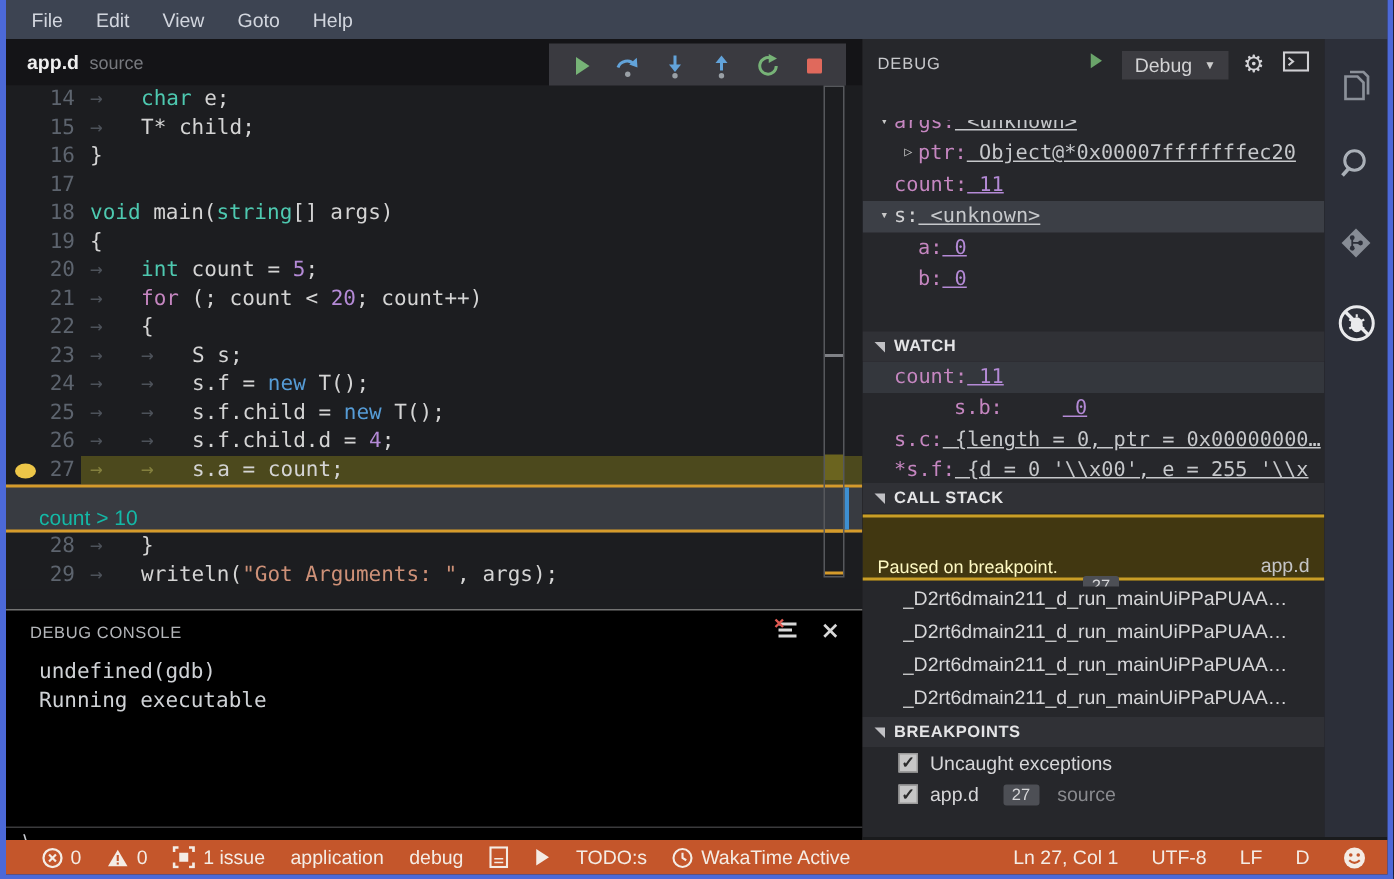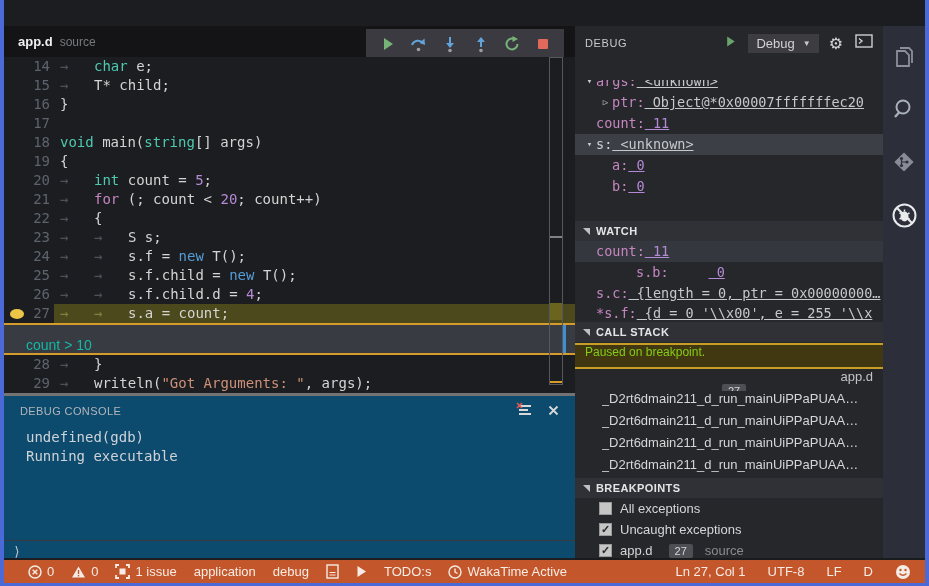--- a/index.html
+++ b/index.html
@@ -44,22 +44,22 @@
   #cond-widget .caret{ position:absolute; right:9px; top:0; width:3px; height:28px; background:#3d8fd1;}
 
   
   #ed-scroll{ position:absolute; left:549px; top:57px; width:14px; height:328px; border:1px solid #56585c; z-index:5;}
   #ed-scroll .split{ position:absolute; left:0; right:0; top:178px; height:2px; background:#7f8186;}
   #ed-scroll .mk-y{ position:absolute; left:0; right:0; top:245px; height:17px; background:#6b641f;}
   #ed-scroll .mk-o1{ position:absolute; left:0; right:0; top:295px; height:2px; background:#d59b2b;}
   #ed-scroll .mk-o2{ position:absolute; left:0; right:0; top:323px; height:2px; background:#d59b2b;}
 
   
-  #console{ position:absolute; left:4px; top:393px; width:571px; height:165px; background:#0c4a6e;
-            border-top:3px solid #737373;}
+  #console{ position:absolute; left:4px; top:406px; width:571px; height:165px; background:#000000;
+            border-top:1px solid #737373;}
   #console-header{ display:flex; align-items:center; height:30px; padding:0 16px;}
   #console-title{ color:#b4b6ba; font-size:11px; letter-spacing:.4px; flex:1;}
   .con-ic{ margin-left:16px; }
   #console-lines{ padding:2px 0 0 22px; font-family:"DejaVu Sans Mono", monospace; font-size:14px;
                   color:#cfd2d6; line-height:19px;}
   #console-input{ position:absolute; left:0; right:0; top:144px; border-top:1px solid #3a3a3c; height:21px;}
   #console-prompt{ position:absolute; left:9px; top:3px; color:#c8cbd0; font-size:13px;
                    font-family:"DejaVu Sans Mono", monospace;}
 
   
@@ -75,23 +75,23 @@
   .rowset{ position:absolute; left:0; width:100%; overflow:hidden;}
   .vrow{ height:21px; line-height:21px; font-family:"DejaVu Sans Mono", monospace; font-size:13.5px;
          white-space:pre; overflow:hidden; display:flex; align-items:center;}
   .vrow .exp{ width:13px; color:#c8c8c8; font-size:9px; text-align:center; flex:none;}
   .vrow.ind1{ padding-left:24px;} .vrow.ind0{ padding-left:8px;}
   .vname{ color:#c586c0;} .vname.plain{ color:#d2d2d4;}
   .vval{ color:#c6c8cb;text-decoration:underline;} .vval.num{ color:#b48ad6;}
   .vrow.sel{ background:#3c3f46;} .vrow.hl{ background:#34373d;}
   .clip-top{ height:12px;} .clip-top .inner{ margin-top:-9px;}
 
-  #cs-banner{ position:absolute; left:0; width:100%; height:26px; background:#413711;
+  #cs-banner{ position:absolute; left:0; width:100%; height:44px; background:#413711;
               border-top:2px solid #c99e26; border-bottom:2px solid #c99e26;
-              color:#84cc16; font-size:12px; display:flex; align-items:flex-start; padding-left:10px;}
+              color:#fef9c3; font-size:12px; display:flex; align-items:flex-end; padding-left:10px;}
   .frame{ height:22px; display:flex; align-items:center; color:#d6d6d8; font-size:13px;
           padding:0 10px 0 12px; white-space:nowrap; overflow:hidden;flex-direction:column;}
   .frame .flabel{ overflow:hidden; text-overflow:clip; white-space:nowrap;}
   .frame .ffile{ color:#c4c4c6; margin-left:auto; padding-left:8px;}
   .badge{ background:#4d4f55; color:#d6d6d8; font-size:11px; padding:1px 6px; border-radius:2px; margin-left:8px;}
 
   .bp-row{ height:21px; display:flex; align-items:center; gap:8px; padding-left:24px;
            color:#d6d6d8; font-size:13px;}
   .cbx{ width:13px; height:13px; background:#c6c6c6; border:1px solid #9a9a9a; flex:none;
         display:flex; align-items:center; justify-content:center; font-size:11px; font-weight:bold; color:#2b2b2b;}
@@ -111,20 +111,27 @@
   #notch{ position:absolute; left:575px; top:558px; width:350px; height:2px; background:#1a1b1d;}
 </style>
 </head>
 <body>
 
 <div id="window">
   <div class="edge" id="edge-left"></div>
   <div class="edge" id="edge-right"></div>
   <div class="edge" id="edge-bottom"></div>
 
+  <div id="menubar">
+      <span class="menu-item">File</span>
+      <span class="menu-item">Edit</span>
+      <span class="menu-item">View</span>
+      <span class="menu-item">Goto</span>
+      <span class="menu-item">Help</span>
+    </div>
 
   <div id="tabbar">
     <div id="tab-active">
       <span id="tab-name">app.d</span>
       <span id="tab-hint">source</span>
     </div>
     <div id="debug-toolbar">
       <span class="dbg-btn">
         <svg width="18" height="18" viewBox="0 0 18 18">
             <path d="M5 3 L14 9 L5 15 Z" fill="#77b377"></path>
@@ -289,24 +296,20 @@
         <div class="frame">
           <span class="flabel">_D2rt6dmain211_d_run_mainUiPPaPUAA…</span>
         </div>
       </div>
 
     <div class="sec-header" style="top:452px;">
       <span class="twist"></span>
       <span>BREAKPOINTS</span>
     </div>
     <div class="rowset" id="breakpoints-rows" style="top:472px;height:62px;">
-        <div class="bp-row">
-          <span class="cbx"></span>
-          <span>All exceptions</span>
-        </div>
         <div class="bp-row">
           <span class="cbx">✓</span>
           <span>Uncaught exceptions</span>
         </div>
         <div class="bp-row">
           <span class="cbx">✓</span>
           <span>app.d</span>
           <span class="badge">27</span>
           <span class="bp-suffix">source</span>
         </div>

